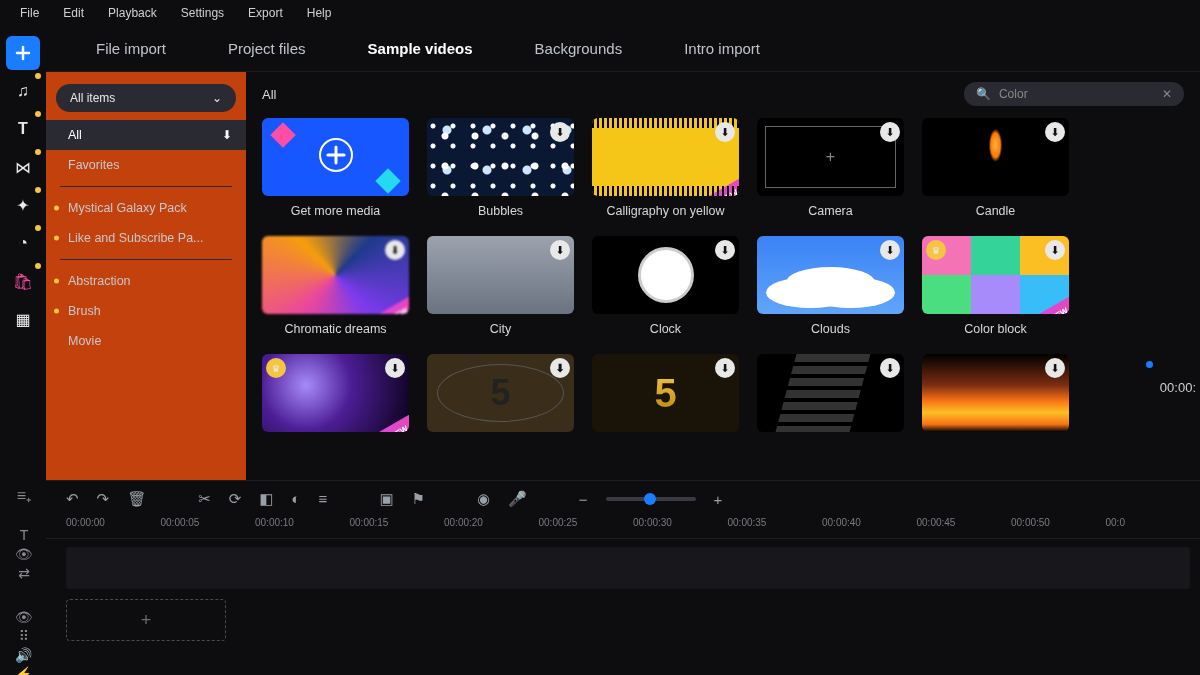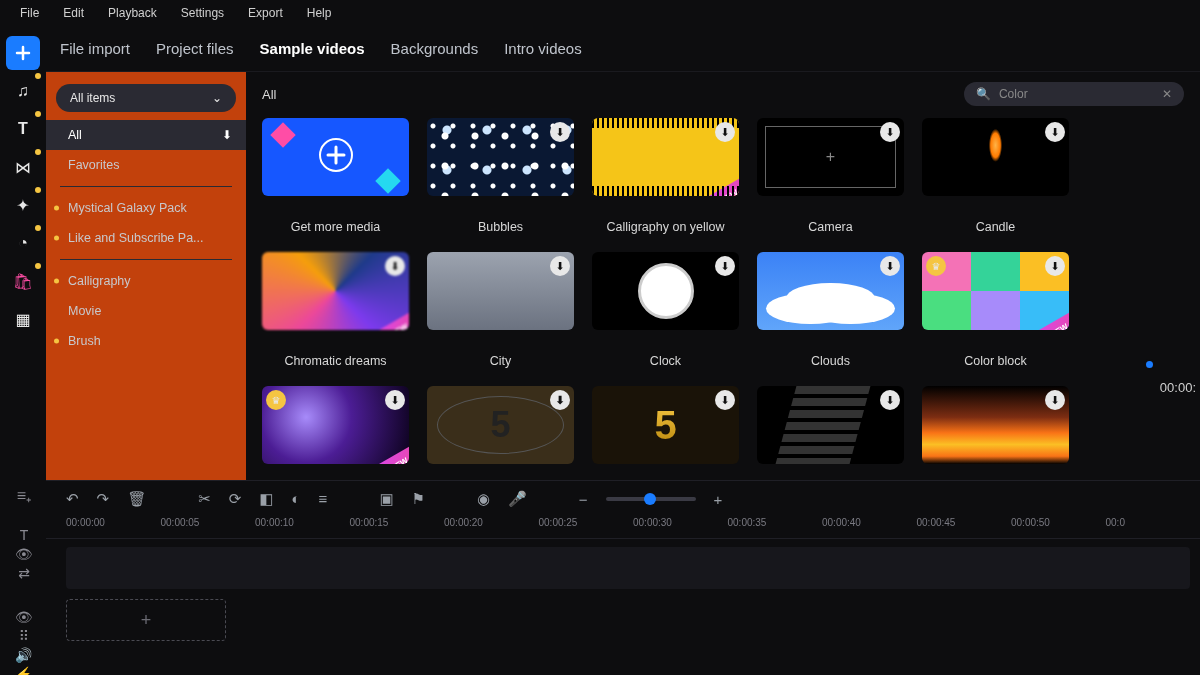--- a/index.html
+++ b/index.html
@@ -11,42 +11,42 @@
 
 
 .tool-strip { position: absolute; left: 0; top: 26px; width: 46px; background: #0d0d0f; padding-top: 6px; }
 .tool-strip .tool { width: 34px; height: 34px; margin: 4px auto; border-radius: 6px; display: flex; align-items: center; justify-content: center; position: relative; cursor: pointer; }
 .tool-strip .tool.add { background: #1a7cff; }
 .tool-strip .tool .dot { position: absolute; top: -1px; right: -1px; width: 6px; height: 6px; border-radius: 50%; background: #f5c542; }
 .tool-strip .tool.pink { color: #ff4da6; }
 
 
 .tabs-row { position: absolute; left: 46px; top: 26px; right: 0; height: 46px; display: flex; align-items: center; padding-left: 14px; font-size: 15px; background: #0d0d0f; border-bottom: 1px solid #1a1a1f; }
-.tabs-row .tab { margin-right: 26px; color: #bfc4cc; cursor: pointer; }
+.tabs-row .tab { margin-right: 26px; color: #bfc4cc; cursor: pointer; margin-left: 36px; }
 .tabs-row .tab.active { color: #fff; font-weight: 700; }
 
 
 .content { position: absolute; left: 46px; top: 72px; right: 0; bottom: 195px; display: flex; }
 .sidebar { width: 200px; background: #c2410c; padding: 8px 0; overflow-y: auto; }
 .sidebar .dropdown { margin: 4px 10px 8px; background: #2a2a33; border-radius: 16px; padding: 7px 14px; font-size: 12px; display: flex; justify-content: space-between; align-items: center; cursor: pointer; }
 .sidebar .item { padding: 8px 14px 8px 22px; font-size: 12.5px; color: #c8c8cc; cursor: pointer; display: flex; justify-content: space-between; align-items: center; position: relative; }
 .sidebar .item.active { background: #2a2a33; color: #fff; }
 .sidebar .item .dot-l { position: absolute; left: 8px; top: 50%; transform: translateY(-50%); width: 5px; height: 5px; border-radius: 50%; background: #f5c542; }
 .sidebar .divider { height: 1px; background: #2a2a33; margin: 6px 14px; }
 
 
 .grid-panel { flex: 1; background: #0d0d0f; padding: 10px 16px 0 16px; position: relative; overflow-y: auto; }
 .grid-header { display: flex; justify-content: space-between; align-items: center; margin-bottom: 12px; }
 .grid-header .lbl { font-size: 13px; color: #d8d8d8; }
 .search { background: #2a2a33; border-radius: 16px; padding: 5px 12px; width: 220px; display: flex; align-items: center; font-size: 12px; color: #888; }
 .search .x { margin-left: auto; }
 .grid { display: grid; grid-template-columns: repeat(5, 147px); gap: 18px; }
 .card { }
 .thumb { width: 147px; height: 78px; border-radius: 6px; position: relative; overflow: hidden; cursor: pointer; }
-.card .label { text-align: center; font-size: 12.5px; margin-top: 24px; color: #d8d8d8; }
+.card .label { text-align: center; font-size: 12.5px; margin-top: 8px; color: #d8d8d8; }
 .dl-badge { position: absolute; top: 4px; right: 4px; width: 20px; height: 20px; background: #e8e8e8; border-radius: 50%; display: flex; align-items: center; justify-content: center; font-size: 11px; color: #111; }
 .new-ribbon { position: absolute; bottom: -10px; right: -20px; width: 60px; height: 20px; background: linear-gradient(135deg,#d946ef,#ec4899); transform: rotate(-30deg); font-size: 8px; color: #fff; display: flex; align-items: center; justify-content: center; font-weight: 700; }
 .crown-badge { position: absolute; top: 4px; left: 4px; width: 20px; height: 20px; background: #f5c542; border-radius: 50%; display: flex; align-items: center; justify-content: center; font-size: 10px; }
 
 
 .th-getmore { background: #1657ff; display:flex; align-items:center; justify-content:center; }
 .th-getmore::before,.th-getmore::after{content:'';position:absolute;width:18px;height:18px;background:#ff4da6;transform:rotate(45deg);}
 .th-getmore::before{left:12px;top:8px;} .th-getmore::after{right:12px;bottom:6px;background:#25d9f0;}
 .th-bubbles { background: radial-gradient(circle at 30% 40%, #fff 2px, transparent 3px), radial-gradient(circle at 60% 60%, #fff 3px, transparent 4px), radial-gradient(circle at 50% 30%, #cce5ff 4px, transparent 5px), #0a1833; background-size: 20px 20px, 30px 30px, 40px 40px; }
 .th-calli { background: #f5c518; }
@@ -119,21 +119,21 @@
   <div class="tool">◔<span class="dot"></span></div>
   <div class="tool pink">🛍<span class="dot"></span></div>
   <div class="tool">▦</div>
 </div>
 
 <div class="tabs-row" id="tabs">
     <span class="tab">File import</span>
     <span class="tab">Project files</span>
     <span class="tab active">Sample videos</span>
     <span class="tab">Backgrounds</span>
-    <span class="tab">Intro videos</span>
+    <span class="tab">Intro import</span>
   </div>
 
 <div class="content">
   <div class="sidebar">
     <div class="dropdown">
       <span>All items</span>
       <span>⌄</span>
     </div>
     <div id="sidebar-items">
         <div class="item active">
@@ -148,28 +148,28 @@
           <span class="dot-l"></span>
           <span>Mystical Galaxy Pack</span>
         </div>
         <div class="item">
           <span class="dot-l"></span>
           <span>Like and Subscribe Pa...</span>
         </div>
         <div class="divider"></div>
         <div class="item">
           <span class="dot-l"></span>
-          <span>Calligraphy</span>
-        </div>
-        <div class="item">
-          <span>Movie</span>
+          <span>Abstraction</span>
         </div>
         <div class="item">
           <span class="dot-l"></span>
           <span>Brush</span>
+        </div>
+        <div class="item">
+          <span>Movie</span>
         </div>
       </div>
   </div>
 
   <div class="grid-panel">
     <div class="grid-header">
       <span class="lbl">All</span>
       <div class="search">
         <span style="margin-right:8px;">🔍</span>
         <span>Color</span>

